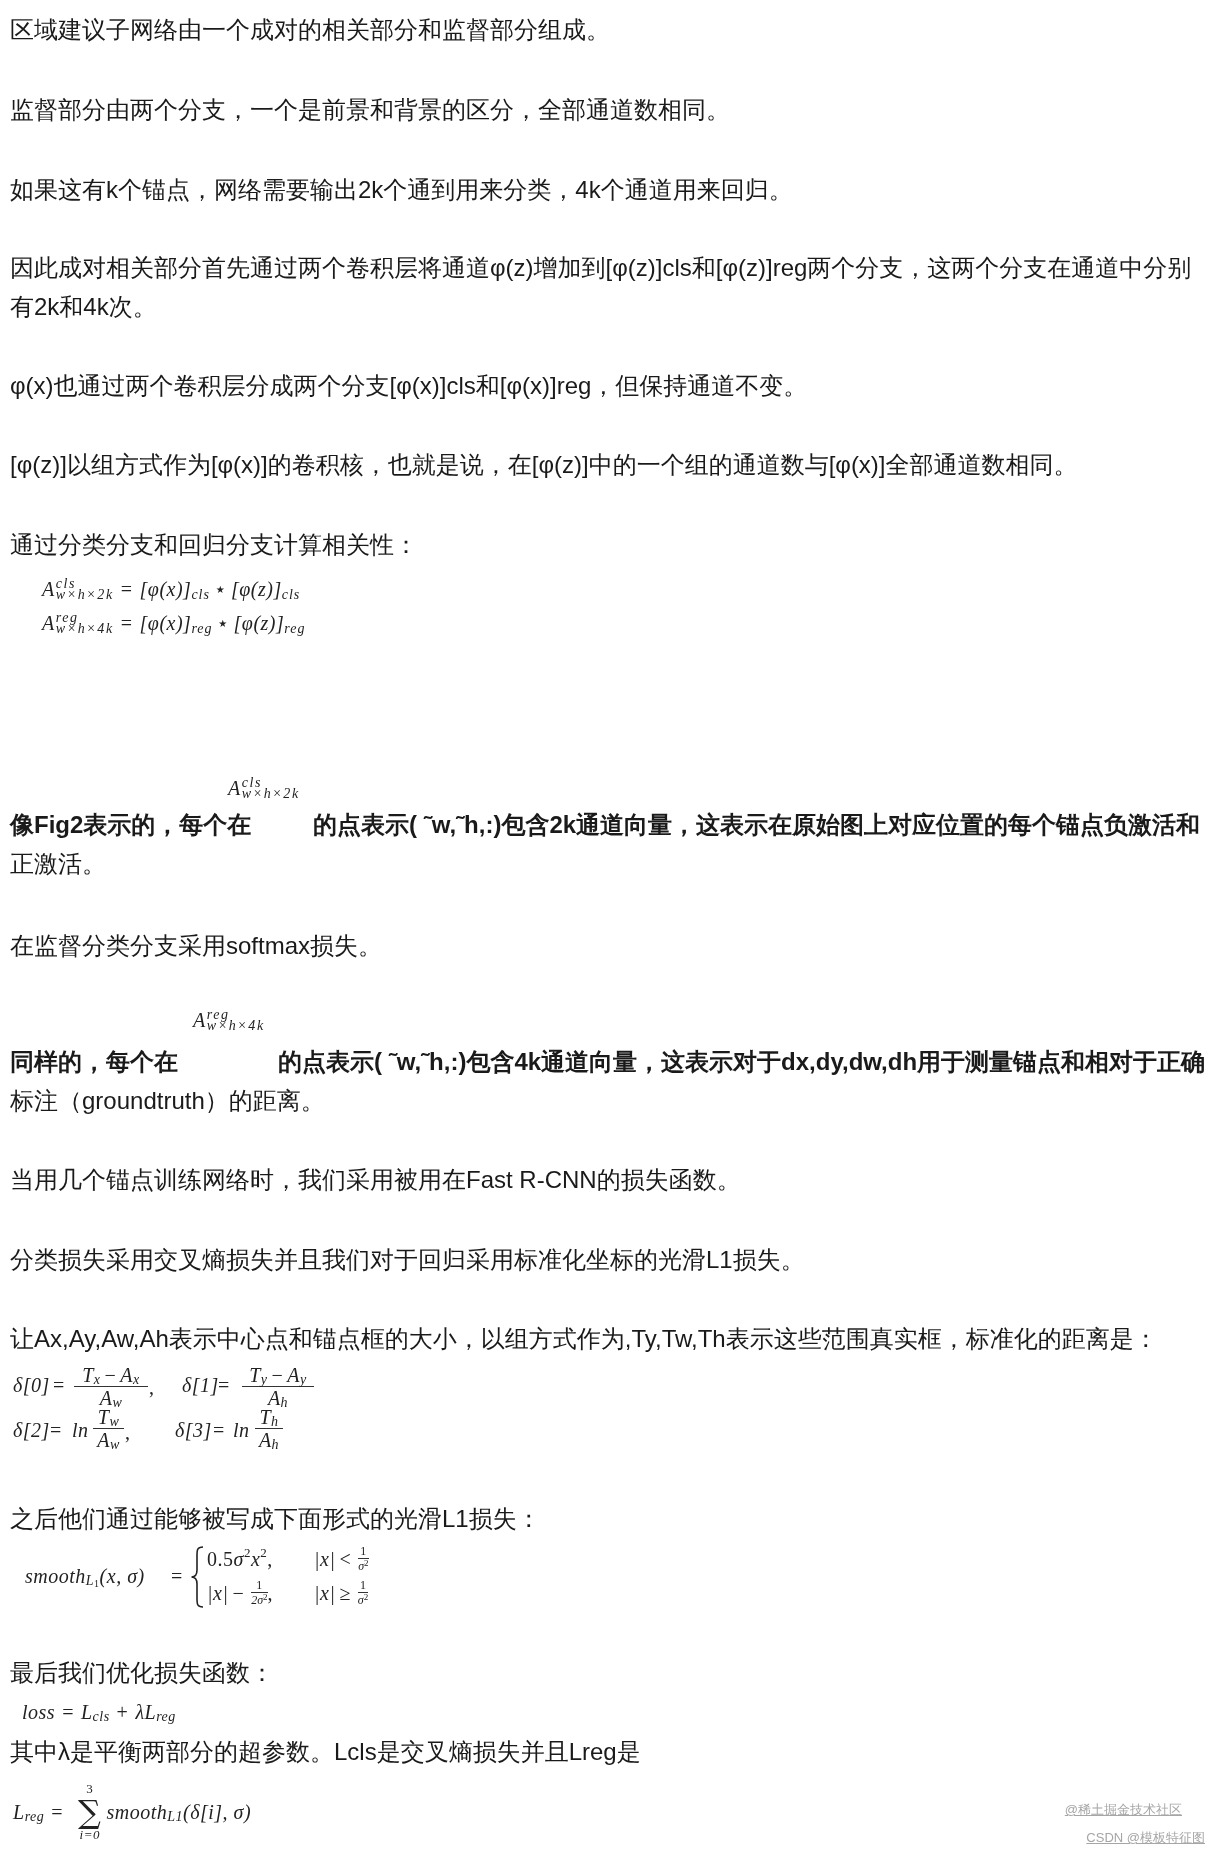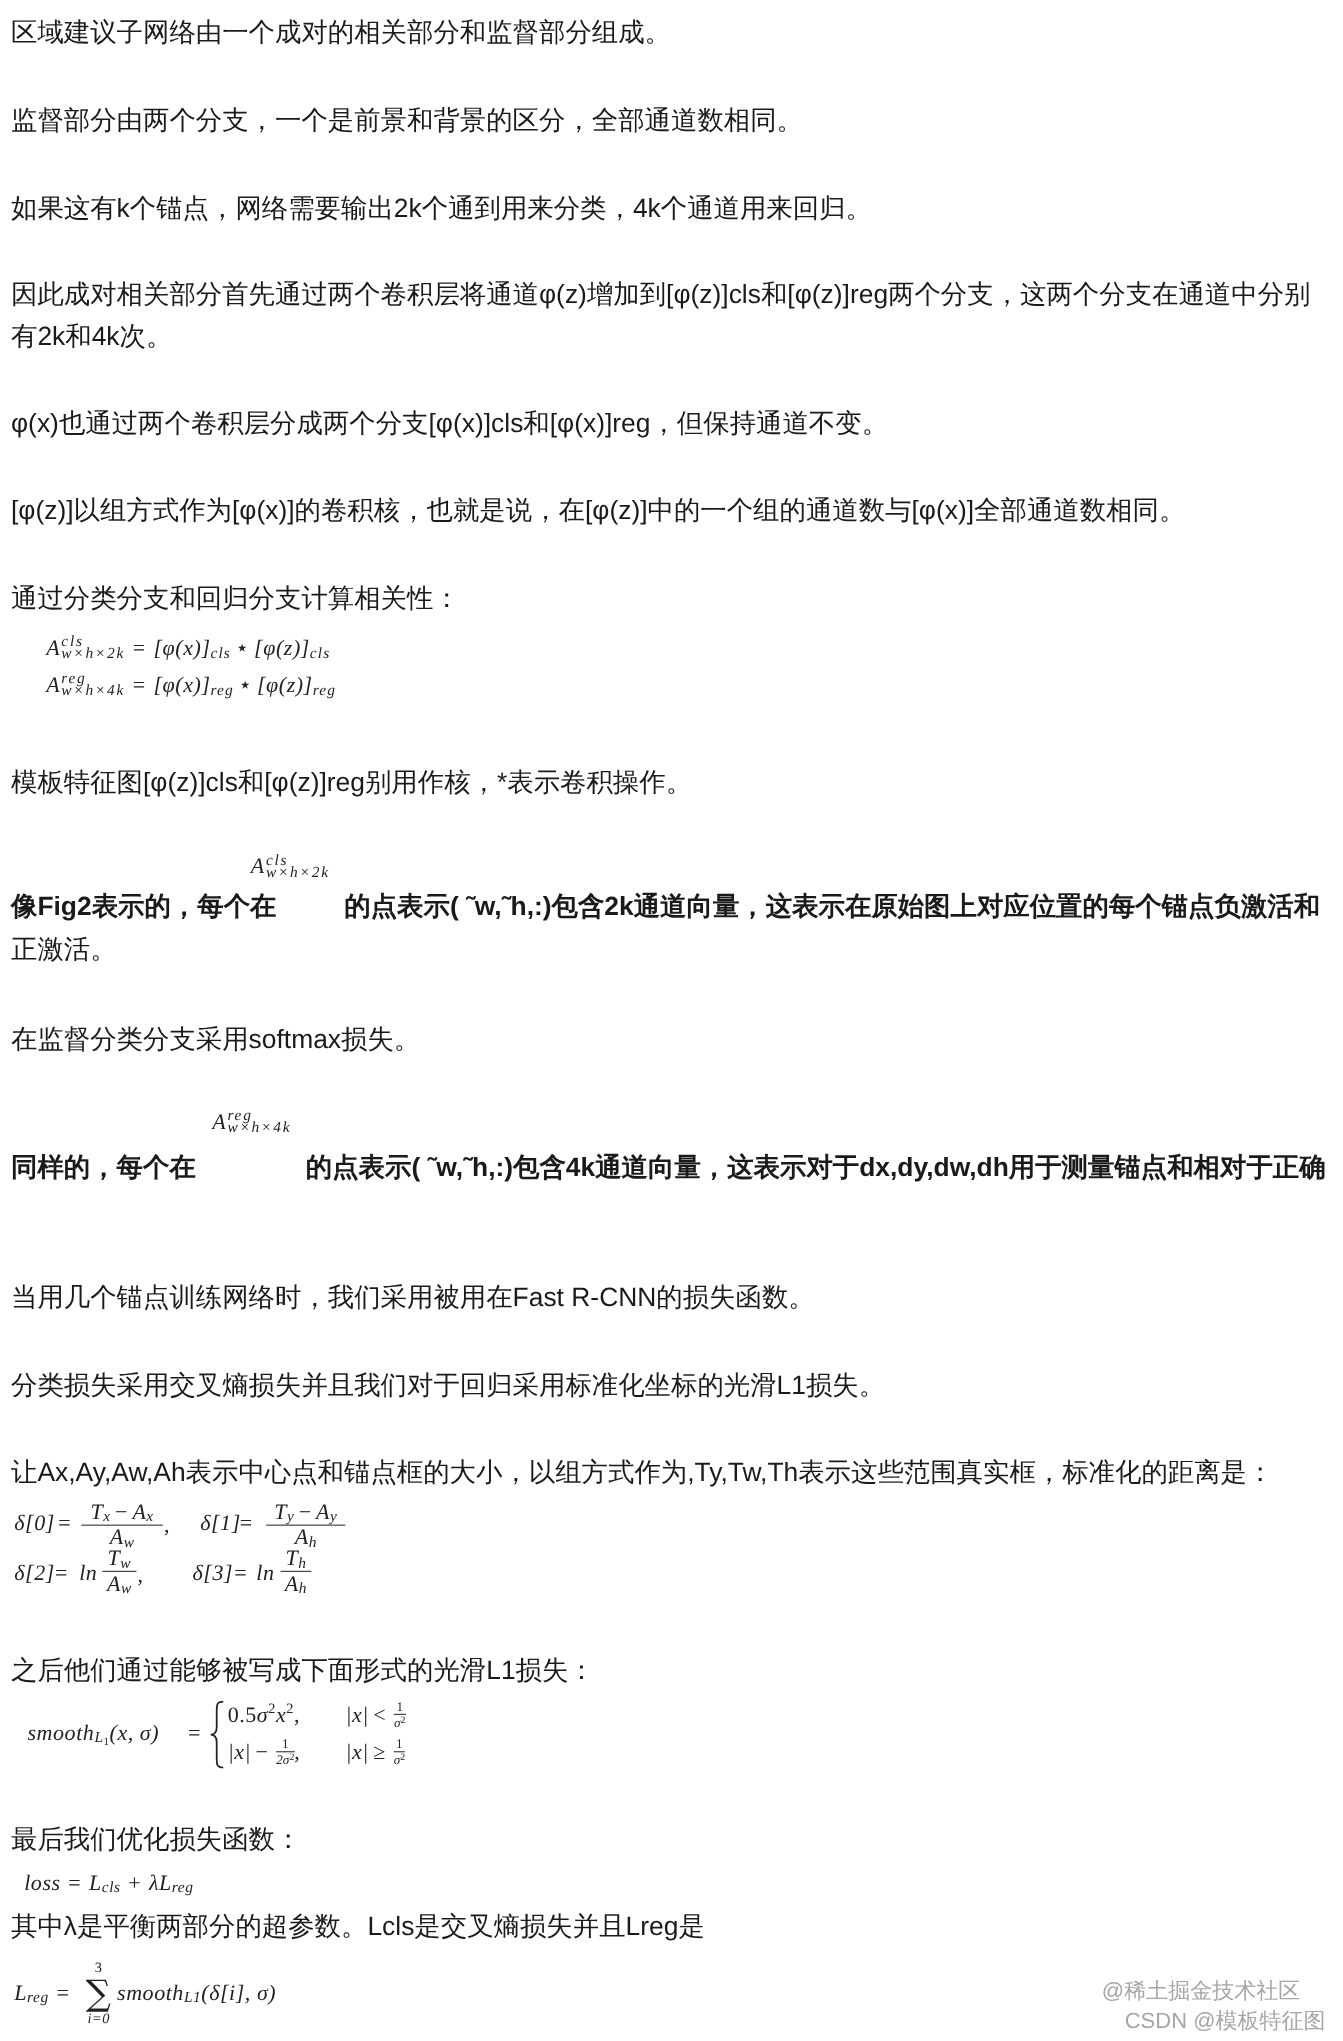--- a/index.html
+++ b/index.html
@@ -112,25 +112,26 @@
       align-items: center;
       margin: 0 5px 0 8px;
     }
     .sum .lim { font-size: 13px; line-height: 14px; }
     .sum .sym { font-family: "DejaVu Serif", serif; font-size: 32px; line-height: 32px; }
 
     .brace { position: absolute; }
 
     .wm {
       position: absolute;
-      font-size: 20px;
+      font-size: 13px;
       line-height: 22px;
       color: #a6a6a6;
       white-space: nowrap;
       text-shadow: 0 0 1px #ffffff;
+      text-decoration: underline;
     }
   </style>
 </head>
 <body>
 
 <div class="page">
 
   <div class="ln" style="top:10px">区域建议子网络由一个成对的相关部分和监督部分组成。</div>
   <div class="ln" style="top:90px">监督部分由两个分支，一个是前景和背景的区分，全部通道数相同。</div>
   <div class="ln" style="top:170px">如果这有k个锚点，网络需要输出2k个通到用来分类，4k个通道用来回归。</div>
@@ -160,21 +161,20 @@
       <span class="mi">w×h×4k</span>
     </span>
     <span class="op">=</span>
     <span class="mi">[φ(x)]</span>
     <span class="sb">reg</span>
     <span class="op-s">⋆</span>
     <span class="mi">[φ(z)]</span>
     <span class="sb">reg</span>
   </div>
 
-  <div class="ln" style="top:692px">模板特征图[φ(z)]cls和[φ(z)]reg别用作核，*表示卷积操作。</div>
 
   <div class="row" style="left:228px;top:773px">
     <span class="mi">A</span>
     <span class="ss">
       <span class="mi">cls</span>
       <span class="mi">w×h×2k</span>
     </span>
   </div>
   <div class="ln" style="top:805px">
     <span class="seg" style="width:232px">像Fig2表示的，每个在</span><span class="seg" style="width:71px"></span><span class="seg">的点表示( ˜w,˜h,:)包含2k通道向量，这表示在原始图上对应位置的每个锚点负激活和</span>
@@ -186,20 +186,21 @@
   <div class="row" style="left:193px;top:1005px">
     <span class="mi">A</span>
     <span class="ss">
       <span class="mi">reg</span>
       <span class="mi">w×h×4k</span>
     </span>
   </div>
   <div class="ln" style="top:1042px">
     <span class="seg" style="width:168px">同样的，每个在</span><span class="seg" style="width:100px"></span><span class="seg">的点表示( ˜w,˜h,:)包含4k通道向量，这表示对于dx,dy,dw,dh用于测量锚点和相对于正确</span>
   </div>
+  <div class="ln" style="top:1081px">标注（groundtruth）的距离。</div>
 
   <div class="ln" style="top:1160px">当用几个锚点训练网络时，我们采用被用在Fast R-CNN的损失函数。</div>
   <div class="ln" style="top:1240px">分类损失采用交叉熵损失并且我们对于回归采用标准化坐标的光滑L1损失。</div>
   <div class="ln" style="top:1319px">让Ax,Ay,Aw,Ah表示中心点和锚点框的大小，以组方式作为,Ty,Tw,Th表示这些范围真实框，标准化的距离是：</div>
 
   <div>
 
     <span class="mp mi" style="left:13px;top:1370px">δ[0]</span>
     <span class="mp" style="left:53px;top:1370px">=</span>
     <div class="fr" style="left:74px;top:1364px;width:74px">

